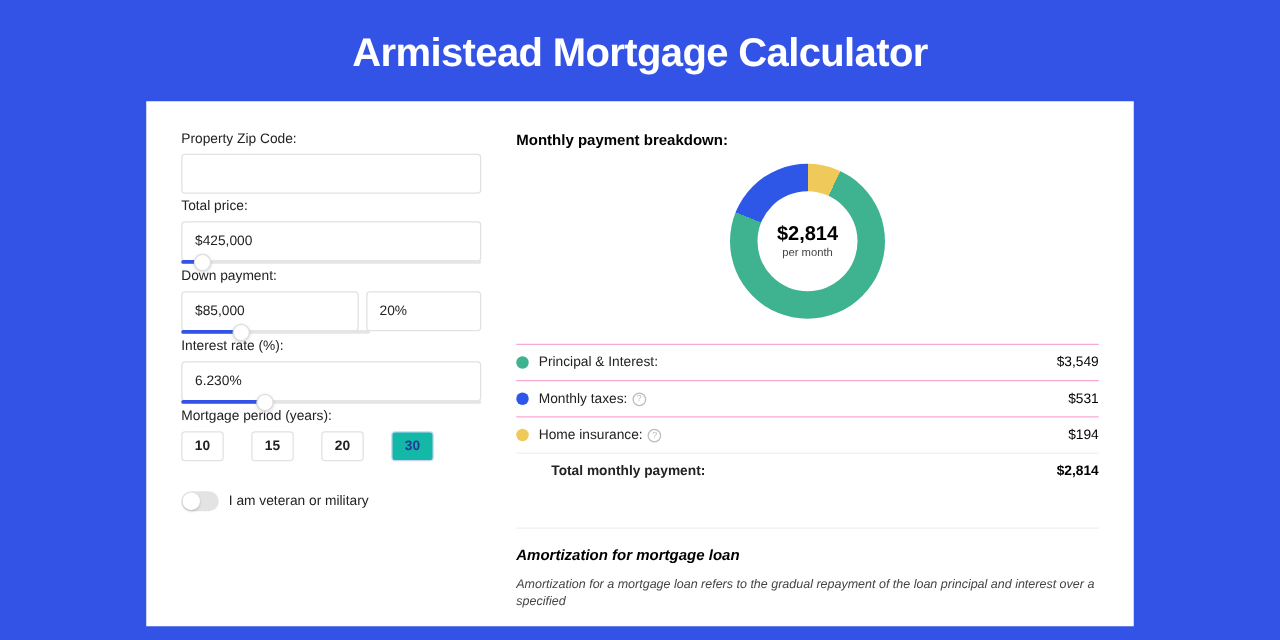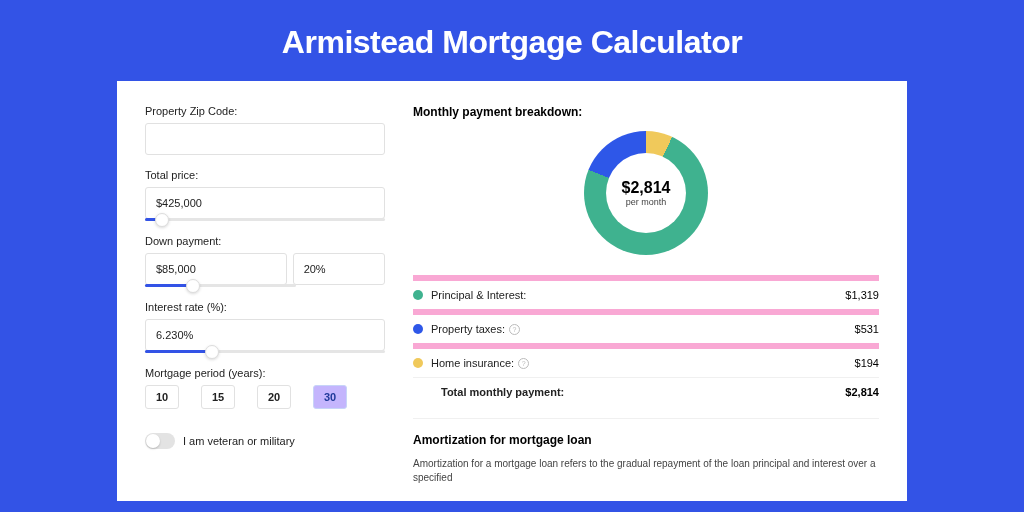--- a/index.html
+++ b/index.html
@@ -1,52 +1,52 @@
 <!DOCTYPE html>
 <html><head>
 <meta charset="utf-8">
 <style>
   * { box-sizing: border-box; margin: 0; padding: 0; font-family: -apple-system, BlinkMacSystemFont, "Segoe UI", Arial, sans-serif; }
   body { width: 1024px; height: 512px; background: #3353e6; overflow: hidden; }
   .page-title { color: #fff; text-align: center; font-size: 32px; font-weight: 700; padding: 24px 0 20px 0; letter-spacing: -0.5px; }
   .card { background: #fff; margin: 0 auto; width: 790px; height: 420px; padding: 24px 28px 0 28px; display: flex; gap: 28px; }
   .left-col { width: 240px; flex-shrink: 0; }
   .right-col { flex: 1; min-width: 0; }
-  .field-group { margin-bottom: 14px; }
+  .field-group { margin-bottom: 4px; }
   .field-label { font-size: 11px; color: #222; margin-bottom: 6px; display: block; }
   .text-input { width: 100%; height: 32px; border: 1px solid #e1e1e1; border-radius: 3px; padding: 0 10px; font-size: 11px; color: #222; }
   .input-row { display: flex; gap: 6px; }
   .input-row .text-input:first-child { flex: 1.7; }
   .input-row .text-input:last-child { flex: 1; }
   .slider-track { height: 3px; background: #e5e5e5; margin-top: -1px; position: relative; border-radius: 2px; }
   .slider-fill { height: 100%; background: #3353e6; border-radius: 2px; }
   .slider-thumb { position: absolute; top: 50%; transform: translate(-50%,-50%); width: 14px; height: 14px; border-radius: 50%; background: #fff; border: 1px solid #ddd; box-shadow: 0 1px 3px rgba(0,0,0,0.15); }
   .period-row { display: flex; gap: 22px; }
   .period-btn { width: 34px; height: 24px; border: 1px solid #e1e1e1; border-radius: 3px; background: #fff; font-size: 11px; font-weight: 600; color: #222; display: flex; align-items: center; justify-content: center; cursor: pointer; }
-  .period-btn.selected { background: #c4b5fd; border-color: #c7d4f8; color: #1f3a9a; }
+  .period-btn.selected { background: #14b8a6; border-color: #c7d4f8; color: #1f3a9a; }
   .toggle-row { display: flex; align-items: center; gap: 8px; margin-top: 24px; }
   .toggle { width: 30px; height: 16px; background: #e3e3e3; border-radius: 10px; position: relative; cursor: pointer; }
   .toggle-knob { position: absolute; left: 1px; top: 1px; width: 14px; height: 14px; background: #fff; border-radius: 50%; box-shadow: 0 1px 2px rgba(0,0,0,0.2); }
   .toggle-label { font-size: 11px; color: #222; }
   .breakdown-title { font-size: 12px; font-weight: 700; color: #000; margin-bottom: 12px; }
   .donut-wrap { display: flex; justify-content: center; margin: 10px 0 20px 0; position: relative; }
   .donut { width: 124px; height: 124px; border-radius: 50%; position: relative; }
   .donut-hole { position: absolute; left: 50%; top: 50%; transform: translate(-50%,-50%); width: 80px; height: 80px; background: #fff; border-radius: 50%; display: flex; flex-direction: column; align-items: center; justify-content: center; }
   .donut-value { font-size: 16px; font-weight: 700; color: #000; }
   .donut-sub { font-size: 9px; color: #444; }
-  .legend-row { display: flex; align-items: center; padding: 8px 0; border-top: 6px solid #f9a8d4; font-size: 11px; }
+  .legend-row { display: flex; align-items: center; padding: 8px 0; border-top: 1px solid #f9a8d4; font-size: 11px; }
   .legend-row:first-of-type { border-top: 1px solid #f0f0f0; }
   .legend-dot { width: 10px; height: 10px; border-radius: 50%; margin-right: 8px; flex-shrink: 0; }
   .legend-label { color: #222; flex: 1; display: flex; align-items: center; gap: 4px; }
   .legend-amount { color: #000; font-weight: 400; }
   .info-icon { width: 11px; height: 11px; border: 1px solid #bbb; border-radius: 50%; display: inline-flex; align-items: center; justify-content: center; font-size: 7px; color: #bbb; }
   .total-row { display: flex; padding: 8px 0; border-top: 1px solid #f0f0f0; font-size: 11px; }
   .total-row .legend-label { font-weight: 700; margin-left: 28px; }
   .total-row .legend-amount { font-weight: 700; }
-  .amort-section { margin-top: 12px; border-top: 1px solid #f0f0f0; padding-top: 14px; }
+  .amort-section { margin-top: 31px; border-top: 1px solid #f0f0f0; padding-top: 14px; font-style: italic; }
   .amort-title { font-size: 12px; font-weight: 700; color: #000; margin-bottom: 10px; }
   .amort-text { font-size: 10px; color: #444; line-height: 1.4; }
 </style>
 </head>
 <body>
 
 <h1 class="page-title">Armistead Mortgage Calculator</h1>
 
 <div class="card">
 
@@ -115,27 +115,27 @@
         <div class="donut-hole">
           <div class="donut-value">$2,814</div>
           <div class="donut-sub">per month</div>
         </div>
       </div>
     </div>
 
     <div class="legend-row">
       <span class="legend-dot" style="background:#3fb28f"></span>
       <span class="legend-label">Principal &amp; Interest:</span>
-      <span class="legend-amount">$1,319</span>
+      <span class="legend-amount">$3,549</span>
     </div>
 
     <div class="legend-row">
       <span class="legend-dot" style="background:#2e57e8"></span>
       <span class="legend-label">
-        <span>Property taxes:</span>
+        <span>Monthly taxes:</span>
         <span class="info-icon">?</span>
       </span>
       <span class="legend-amount">$531</span>
     </div>
 
     <div class="legend-row">
       <span class="legend-dot" style="background:#f0c95b"></span>
       <span class="legend-label">
         <span>Home insurance:</span>
         <span class="info-icon">?</span>

